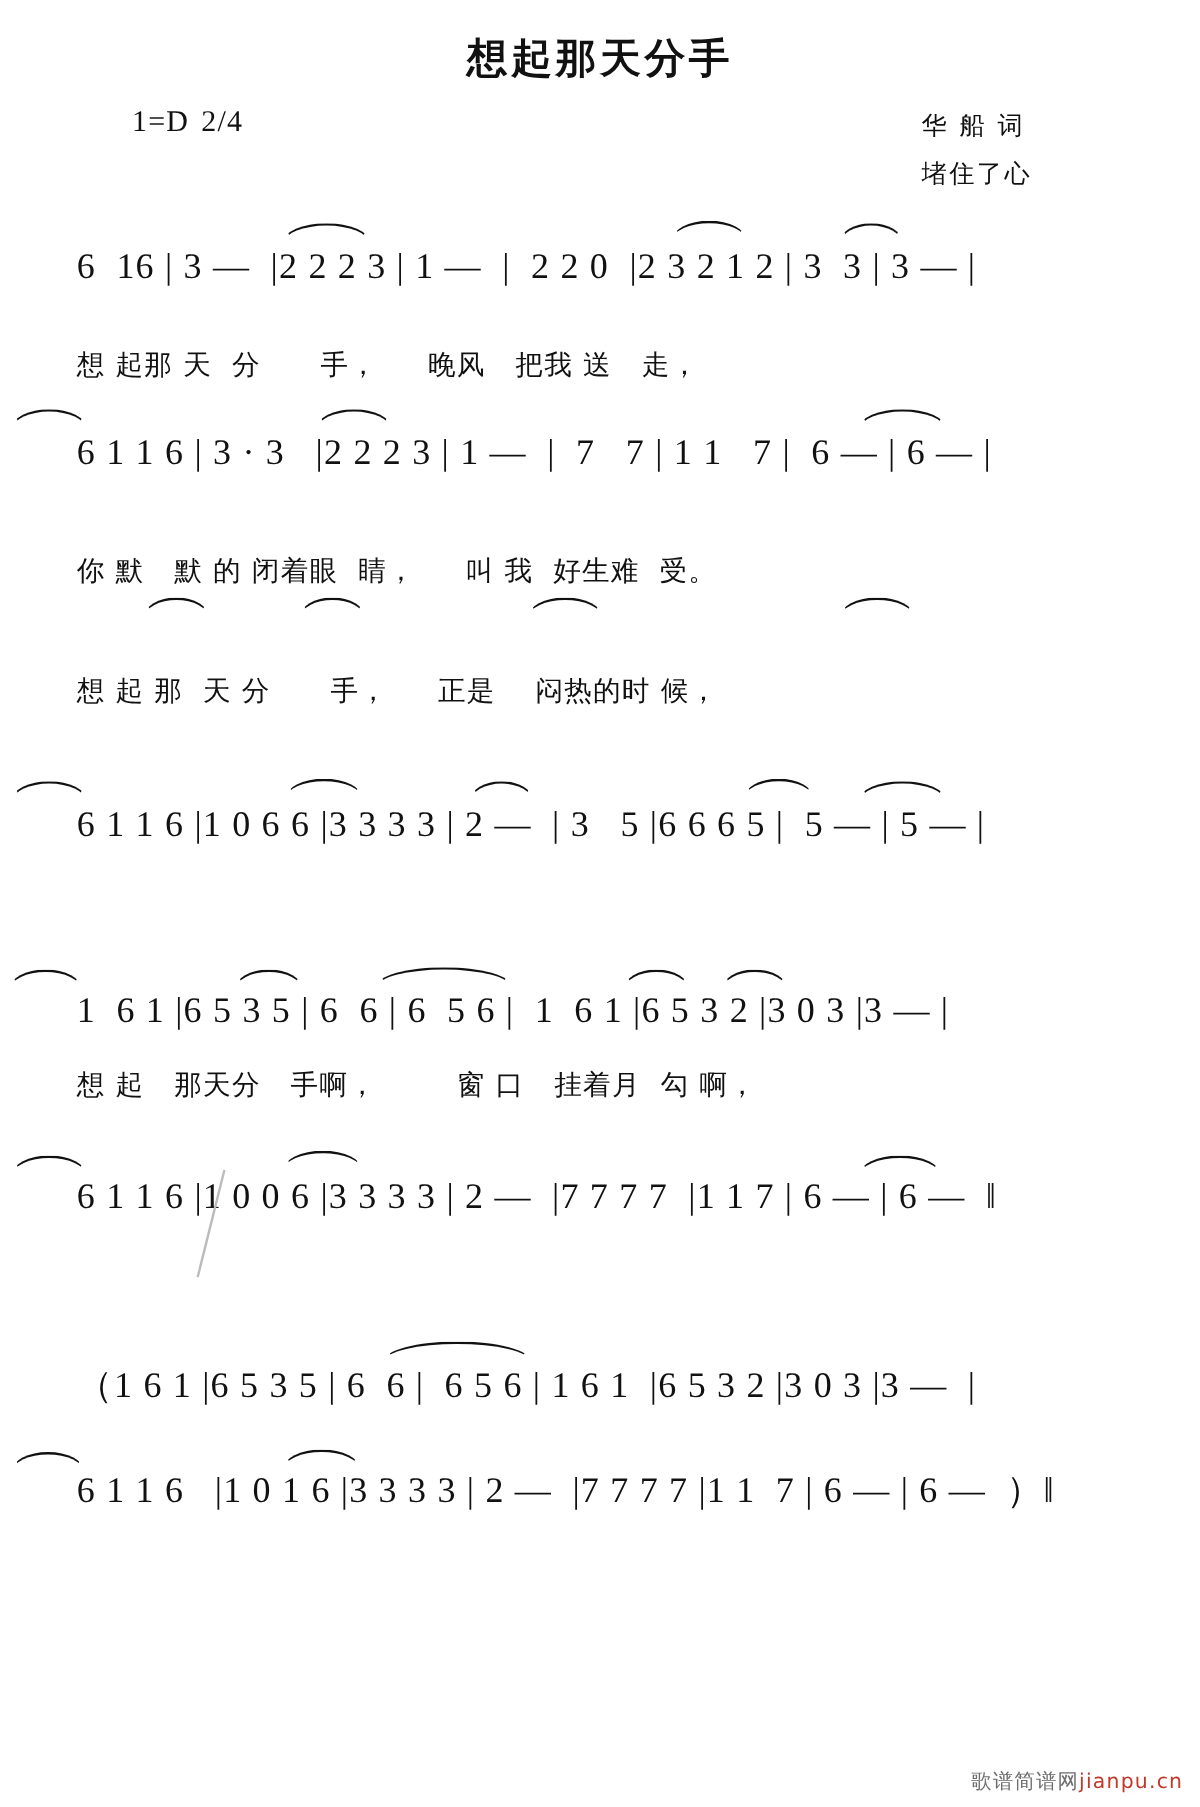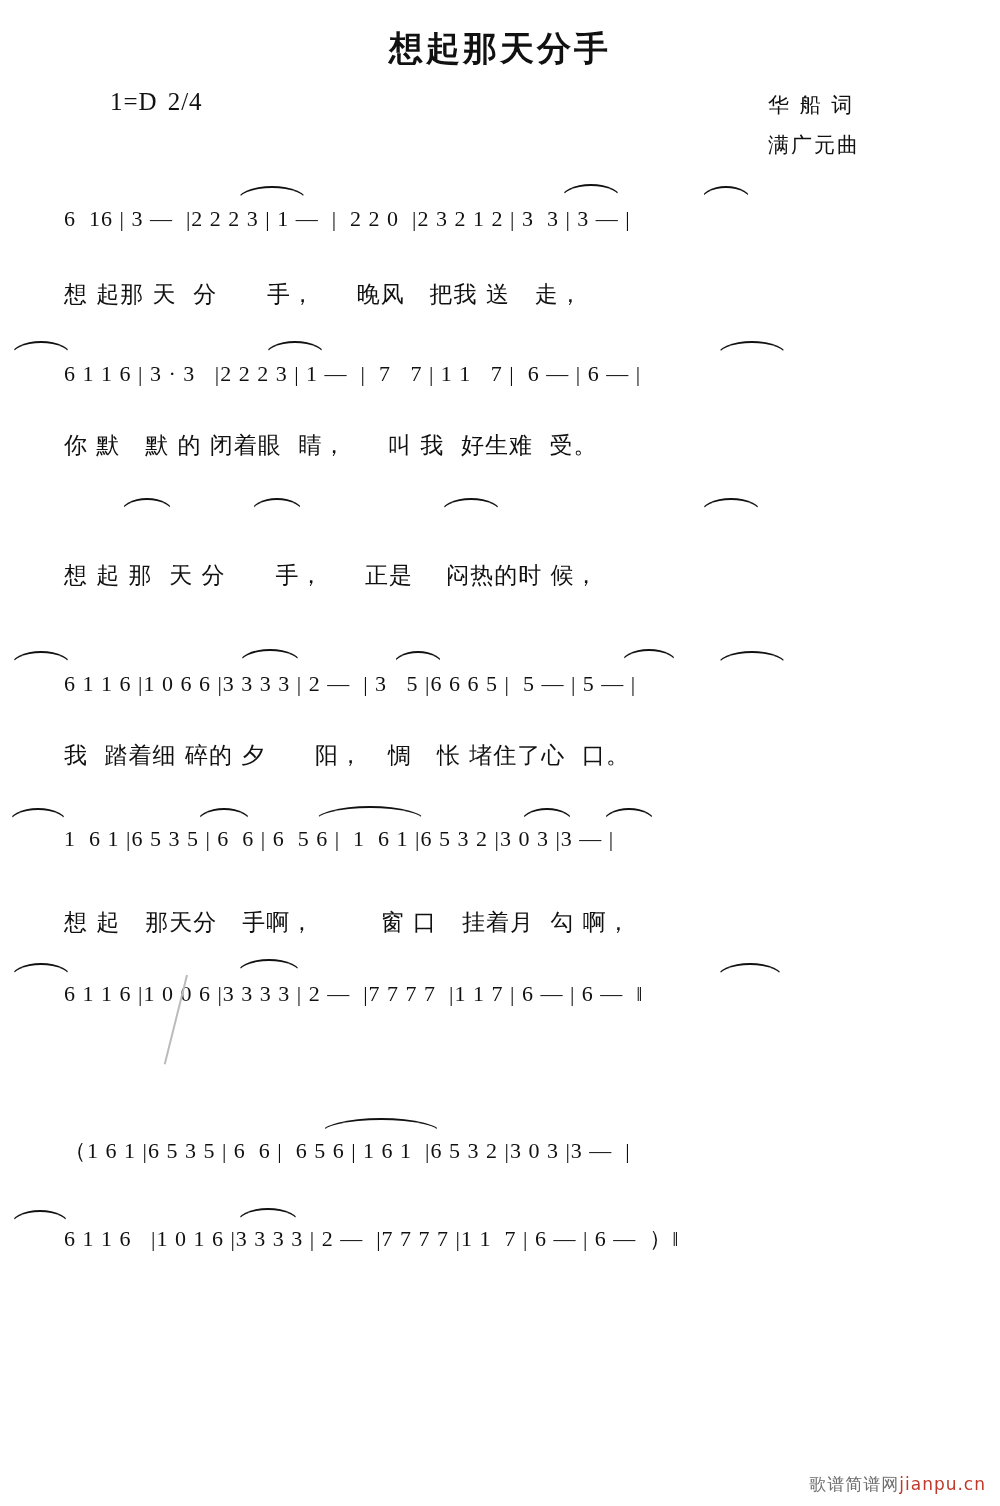--- a/index.html
+++ b/index.html
@@ -60,21 +60,21 @@
   .credit-line { white-space: nowrap; }
 
   
   .system {
     position: absolute;
     left: 0;
     width: 1000px;
   }
   .notes {
     font-family: "Liberation Serif", serif;
-    font-size: 22px;
+    font-size: 30px;
     letter-spacing: 1px;
     white-space: pre;
     padding-left: 64px;
     line-height: 1.15;
   }
   .lyrics {
     font-family: "DejaVu Sans", sans-serif;
     font-size: 23px;
     white-space: pre;
     padding-left: 64px;
@@ -120,41 +120,41 @@
 <div class="sheet">
 
   <div class="title">想起那天分手</div>
 
   <div class="key-sig">
     <span>1=D</span><span class="meter">2/4</span>
   </div>
 
   <div class="credits">
     <div class="credit-line"><span>华 船 词</span></div>
-    <div class="credit-line"><span>满广元曲</span></div>
+    <div class="credit-line"><span>堵住了心</span></div>
   </div>
 
   <div class="system" style="top:180px">
     <div class="slur-row">
       <div class="slur" style="left:236px; top:6px; width:70px;"></div>
       <div class="slur" style="left:560px; top:4px; width:60px;"></div>
       <div class="slur" style="left:700px; top:6px; width:50px;"></div>
     </div>
     <div class="notes">6  16 | 3 —  |2 2 2 3 | 1 —  |  2 2 0  |2 3 2 1 2 | 3  3 | 3 — |</div>
     <div class="lyrics" style="margin-top:48px">想 起那 天  分      手，     晚风   把我 送   走，</div>
   </div>
 
   <div class="system" style="top:335px">
     <div class="slur-row">
       <div class="slur" style="left:10px; top:6px; width:60px;"></div>
       <div class="slur" style="left:264px; top:6px; width:60px;"></div>
       <div class="slur" style="left:716px; top:6px; width:70px;"></div>
     </div>
     <div class="notes">6 1 1 6 | 3 · 3   |2 2 2 3 | 1 —  |  7   7 | 1 1   7 |  6 — | 6 — |</div>
-    <div class="lyrics" style="margin-top:44px">你 默   默 的 闭着眼  睛，     叫 我  好生难  受。</div>
+    <div class="lyrics" style="margin-top:64px">你 默   默 的 闭着眼  睛，     叫 我  好生难  受。</div>
   </div>
 
   <div class="system" style="top:490px">
     <div class="slur-row">
       <div class="slur" style="left:120px; top:8px; width:52px;"></div>
       <div class="slur" style="left:250px; top:8px; width:52px;"></div>
       <div class="slur" style="left:440px; top:8px; width:60px;"></div>
       <div class="slur" style="left:700px; top:8px; width:60px;"></div>
     </div>
     <div class="lyrics" style="margin-top:44px">想 起 那  天 分      手，     正是    闷热的时 候，</div>
@@ -162,33 +162,32 @@
 
   <div class="system" style="top:645px">
     <div class="slur-row">
       <div class="slur" style="left:10px; top:6px; width:60px;"></div>
       <div class="slur" style="left:238px; top:4px; width:62px;"></div>
       <div class="slur" style="left:392px; top:6px; width:50px;"></div>
       <div class="slur" style="left:620px; top:4px; width:56px;"></div>
       <div class="slur" style="left:716px; top:6px; width:70px;"></div>
     </div>
     <div class="notes">6 1 1 6 |1 0 6 6 |3 3 3 3 | 2 —  | 3   5 |6 6 6 5 |  5 — | 5 — |</div>
-    <div class="lyrics" style="margin-top:44px">我  踏着细 碎的 夕      阳，   惆   怅 堵住了心  口。</div>
   </div>
 
   <div class="system" style="top:800px">
     <div class="slur-row">
       <div class="slur" style="left:8px; top:8px; width:58px;"></div>
       <div class="slur" style="left:196px; top:8px; width:54px;"></div>
       <div class="slur" style="left:314px; top:6px; width:110px;"></div>
       <div class="slur" style="left:520px; top:8px; width:52px;"></div>
       <div class="slur" style="left:602px; top:8px; width:52px;"></div>
     </div>
     <div class="notes">1  6 1 |6 5 3 5 | 6  6 | 6  5 6 |  1  6 1 |6 5 3 2 |3 0 3 |3 — |</div>
-    <div class="lyrics" style="margin-top:56px">想 起   那天分   手啊，        窗 口   挂着月  勾 啊，</div>
+    <div class="lyrics" style="margin-top:28px">想 起   那天分   手啊，        窗 口   挂着月  勾 啊，</div>
   </div>
 
   <div class="system" style="top:955px">
     <div class="slur-row">
       <div class="slur" style="left:10px; top:8px; width:60px;"></div>
       <div class="slur" style="left:236px; top:4px; width:64px;"></div>
       <div class="slur" style="left:716px; top:8px; width:66px;"></div>
     </div>
     <div class="notes">6 1 1 6 |1 0 0 6 |3 3 3 3 | 2 —  |7 7 7 7  |1 1 7 | 6 — | 6 —  ‖</div>
   </div>

